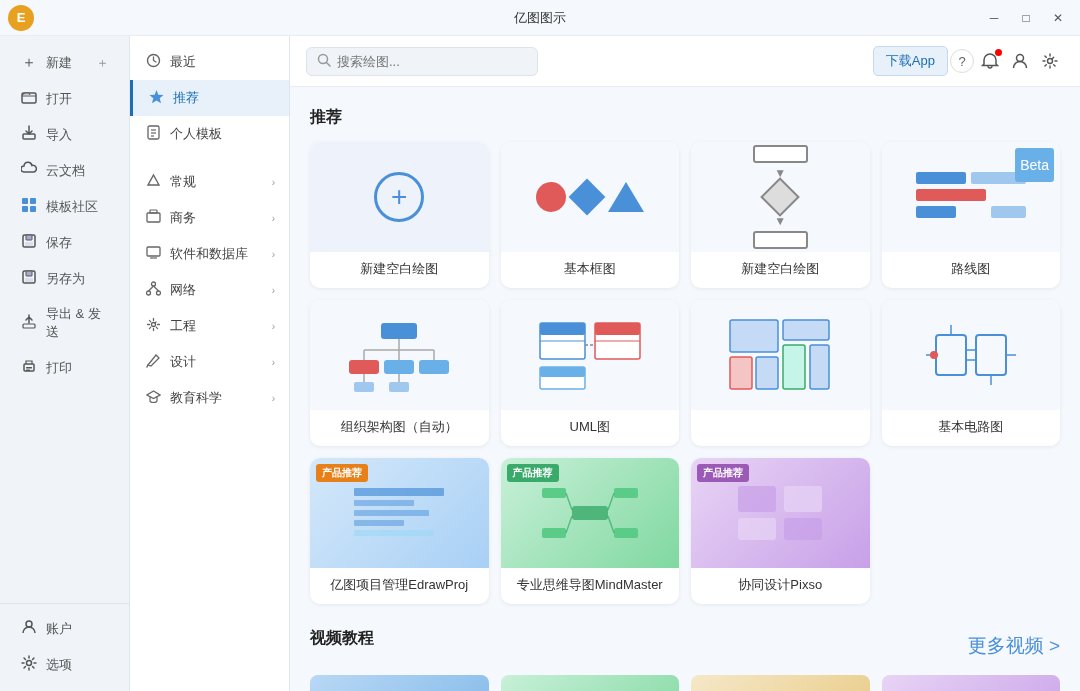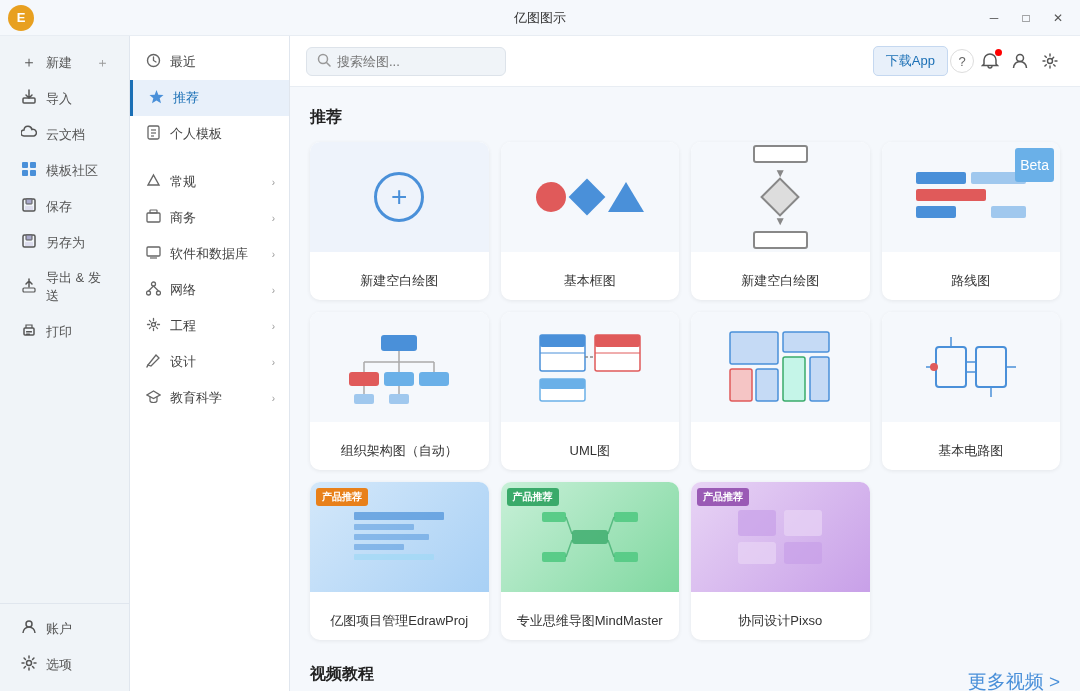--- a/index.html
+++ b/index.html
@@ -154,21 +154,21 @@
       flex-shrink: 0;
     }
     .search-box {
       display: flex;
       align-items: center;
       background: #f0f4f8;
       border: 1px solid #dde3ea;
       border-radius: 6px;
       padding: 5px 10px;
       gap: 6px;
-      width: 200px;
+      width: 232px;
       justify-content: space-between;
     }
     .search-input {
       background: transparent;
       border: none;
       outline: none;
       font-size: 13px;
       color: #555;
       width: 100%;
     }
@@ -232,21 +232,21 @@
 
     .template-preview {
       height: 110px;
       display: flex;
       align-items: center;
       justify-content: center;
       background: #f5f8fc;
       position: relative;
     }
     .template-label {
-      padding: 20px 0 10px;
+      padding: 8px 0 10px;
       text-align: center;
       font-size: 13px;
       color: #333;
     }
 
     
     .new-blank {
       background: #eef3fb;
     }
     .plus-icon {
@@ -370,20 +370,30 @@
 </div>
 
 <div class="main-layout">
 
   <div class="left-sidebar">
     <div class="sidebar-top">
       <div class="sidebar-item">
         <span class="sidebar-icon">＋</span>
         <span>新建</span>
         <span style="margin-left:auto;color:#999;font-size:13px;">＋</span>
+      </div>
+      <div class="sidebar-item">
+        <span class="sidebar-icon">
+          <svg width="16" height="16" viewBox="0 0 16 16">
+              <rect x="1" y="4" width="14" height="10" rx="1.5" fill="none" stroke="#555" stroke-width="1.5"></rect>
+              <path d="M1 7h14" stroke="#555" stroke-width="1"></path>
+              <path d="M1 6L4 4h4l1 2" fill="#ccc" stroke="#555" stroke-width="1"></path>
+            </svg>
+        </span>
+        <span>打开</span>
       </div>
       <div class="sidebar-item">
         <span class="sidebar-icon">
           <svg width="16" height="16" viewBox="0 0 16 16">
               <rect x="2" y="9" width="12" height="5" rx="1" fill="none" stroke="#555" stroke-width="1.5"></rect>
               <path d="M8 1v8M5 6l3 3 3-3" stroke="#555" stroke-width="1.5" fill="none" stroke-linecap="round"></path>
             </svg>
         </span>
         <span>导入</span>
       </div>

